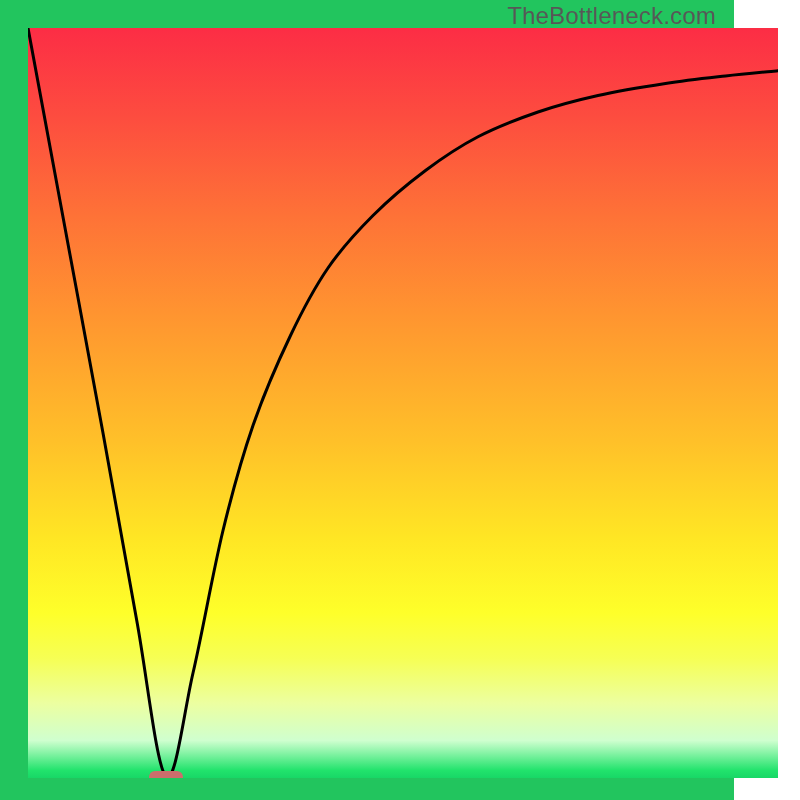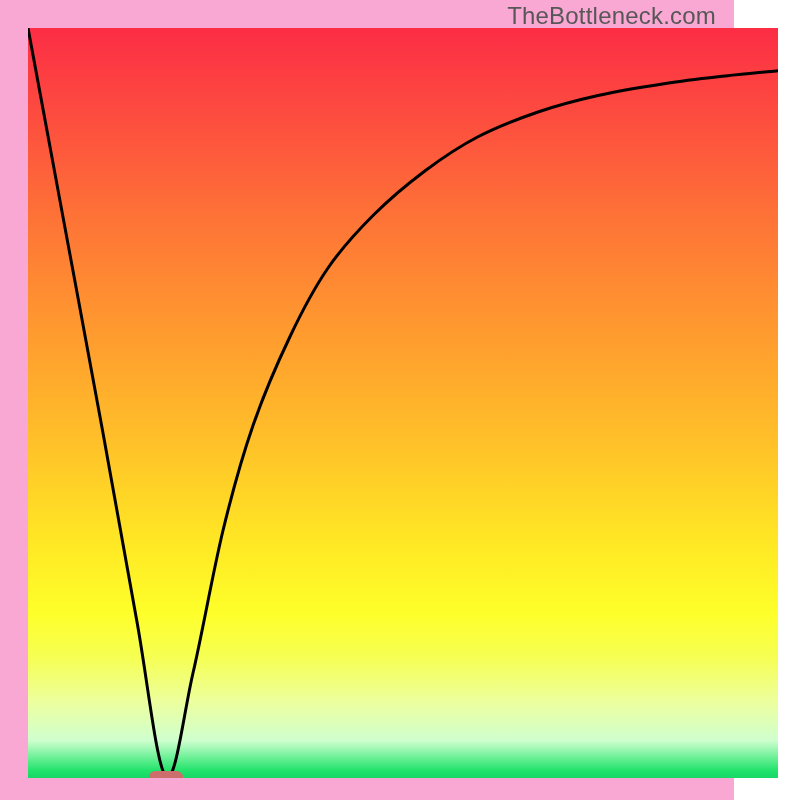--- a/index.html
+++ b/index.html
@@ -7,21 +7,21 @@
     padding: 0;
     width: 800px;
     height: 800px;
     overflow: hidden;
     background: #fff;
   }
   .frame {
     position: relative;
     width: 734px;
     height: 800px;
-    background: #f9a8d4;
+    background: #22c55e;
   }
   .watermark {
     position: absolute;
     top: 2px;
     right: 18px;
     font-family: Arial, Helvetica, sans-serif;
     font-size: 24px;
     font-weight: 500;
     color: #575757;
     letter-spacing: 0.2px;

